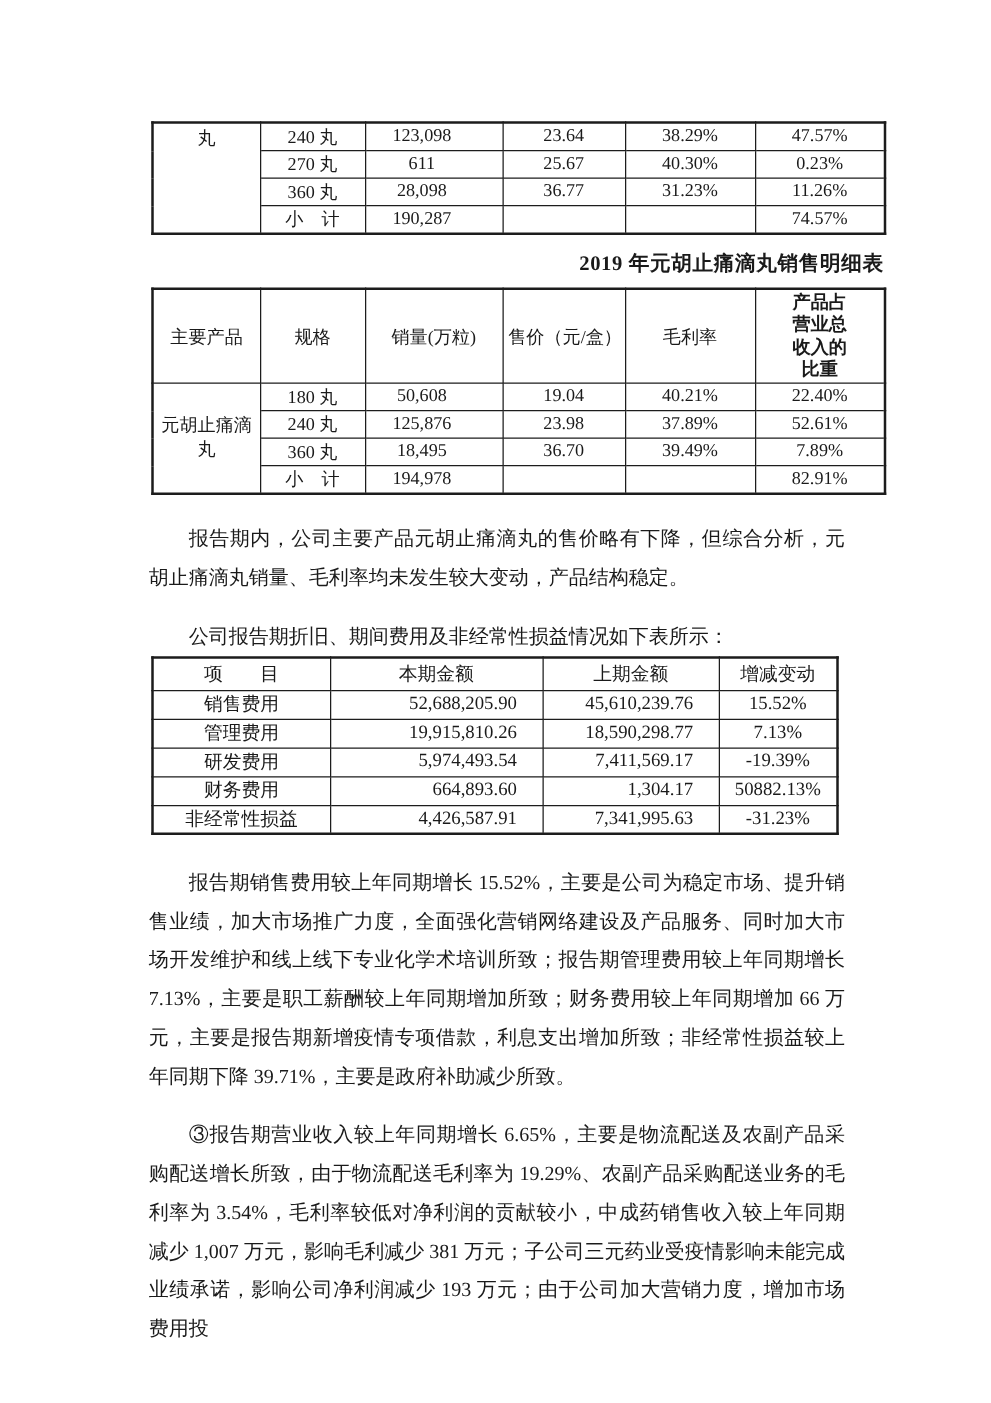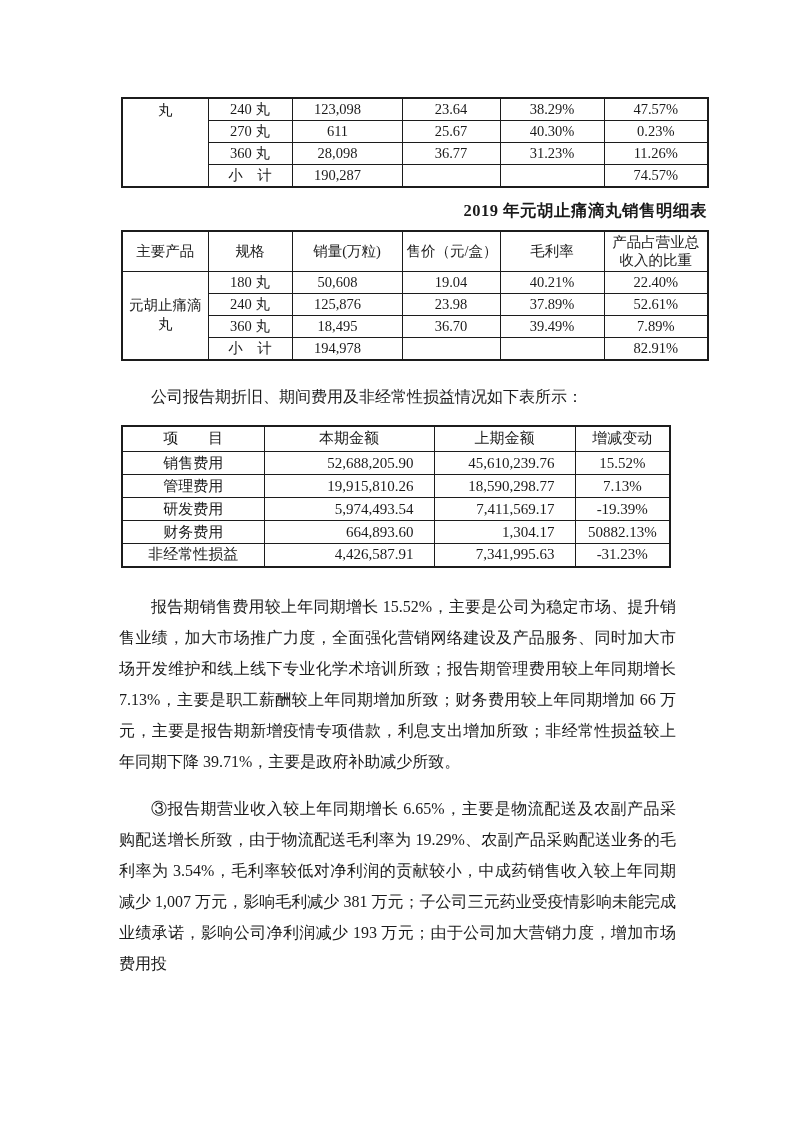--- a/index.html
+++ b/index.html
@@ -22,21 +22,21 @@
     padding: 1px 4px;
     overflow: hidden;
     vertical-align: middle;
     text-align: center;
   }
 
   
   .t-sales { width: 586px; font-size: 14.5px; margin-left: 2px; }
   .t-sales td { height: 21px; }
   .t-sales th { height: 40px; white-space: nowrap; padding: 1px 2px; }
-  .t-sales th.wrap { white-space: normal; padding: 1px 7px; line-height: 18px; }
+  .t-sales th.wrap { white-space: normal; padding: 1px 25px; line-height: 18px; font-weight: bold; }
   .t1 { margin-top: 97px; }
   .t2 { margin-top: 8px; }
   .t2 td { height: 22px; }
   .cell-qty { text-align: center; padding-right: 23px !important; }
   .span-top { vertical-align: top !important; padding-top: 2px !important; }
   .span-mid { vertical-align: middle !important; line-height: 19px; }
 
   .tbl-title {
     margin: 12px 0 0 2px;
     width: 586px;
@@ -51,21 +51,21 @@
   .t-exp { width: 548px; font-size: 15px; margin-left: 2px; margin-top: 0; }
   .t-exp td, .t-exp th { height: 23px; font-family: Liberation Serif, serif; }
   .t-exp th { height: 26px; }
   .cell-amt { text-align: right !important; padding-right: 20px !important; }
 
   
   .paras { width: 557px; font-size: 16px; line-height: 31px; text-align: justify; }
   .paras p { margin: 0 0 16px 0; text-indent: 2em; }
   .paras-1 { margin-top: 20px; }
   .paras-2 { margin-top: 23px; }
-  .paras p:last-child { margin-bottom: 13px; }
+  .paras p:last-child { margin-bottom: 0; }
 </style>
 </head>
 <body>
 
 <div class="page">
   <div class="content">
 
     <table class="bordered t-sales t1">
       <colgroup>
         <col style="width:86px">
@@ -156,20 +156,21 @@
           <td>小　计</td>
           <td class="cell-qty">194,978</td>
           <td></td>
           <td></td>
           <td>82.91%</td>
         </tr>
       </tbody>
     </table>
 
     <div class="paras paras-1">
+      <p>报告期内，公司主要产品元胡止痛滴丸的售价略有下降，但综合分析，元胡止痛滴丸销量、毛利率均未发生较大变动，产品结构稳定。</p>
       <p>公司报告期折旧、期间费用及非经常性损益情况如下表所示：</p>
     </div>
 
     <table class="bordered t-exp">
       <colgroup>
         <col style="width:142px">
           <col style="width:170px">
           <col style="width:141px">
           <col style="width:95px">
       </colgroup>

